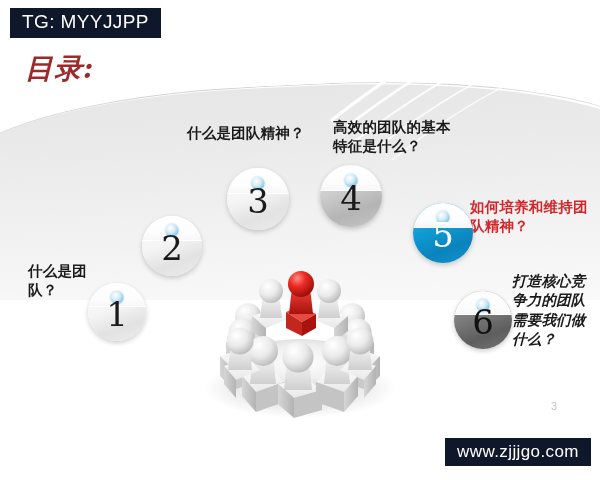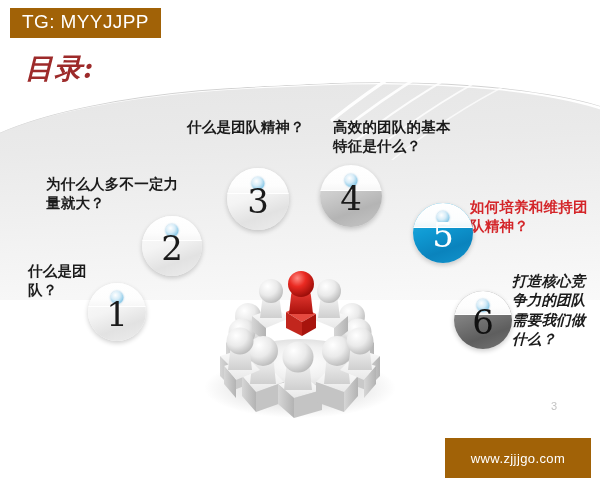--- a/index.html
+++ b/index.html
@@ -29,26 +29,26 @@
     border-top-left-radius:300px 70px;border-top-right-radius:340px 80px;
     transform:rotate(-2.6deg);
     pointer-events:none;
   }
 
   
   .swoosh{position:absolute;right:-10px;top:-30px;width:330px;height:190px;pointer-events:none;}
 
   
   .wm{
-    position:absolute;background:#a16207;color:#ffffff;
+    position:absolute;background:#0f172a;color:#ffffff;
     display:flex;align-items:center;justify-content:center;
     letter-spacing:.4px;white-space:nowrap;
   }
   #wm-top{left:10px;top:8px;padding:3px 12px 5px 12px;font-size:19px;}
-  #wm-bottom{left:445px;top:438px;width:146px;height:40px;font-size:13px;}
+  #wm-bottom{left:445px;top:438px;width:146px;height:28px;font-size:17px;}
 
   
   #title{
     position:absolute;left:25px;top:50px;
     font-family:"DejaVu Serif","Liberation Serif",serif;
     font-size:28px;font-weight:bold;font-style:italic;color:#9d2a2a;
     letter-spacing:1px;
   }
 
   
@@ -242,23 +242,22 @@
         <path d="M34 128 L58 120 L70 132 L46 142 Z" fill="url(#gBlockTop)"></path>
         <path d="M34 128 L46 142 L46 160 L34 146 Z" fill="url(#gBlockSide)"></path>
         <path d="M40 114 C40 104 60 104 60 114 L62 132 L38 132 Z" fill="url(#gBody)"></path>
         <circle cx="50" cy="103" r="13.5" fill="url(#gHead)"></circle>
       </g>
     </g>
   </svg>
 
   <div class="label" style="left:28px;top:262px;width:80px;">什么是团队？</div>
 
-  <div class="label" style="left:46px;top:175px;width:138px;">为什么人多不一定力量就大？</div>
-
-  <div class="label" style="left:187px;top:118px;width:120px;">什么是团队精神？</div>
+
+  <div class="label" style="left:187px;top:124px;width:120px;">什么是团队精神？</div>
 
   <div class="label" style="left:333px;top:118px;width:124px;">高效的团队的基本特征是什么？</div>
 
   <div class="label red" style="left:470px;top:186px;width:120px;">如何培养和维持团队精神？</div>
 
   <div class="label" style="left:512px;top:272px;width:78px;font-style:italic;">打造核心竞争力的团队需要我们做什么？</div>
 
   <div class="bubble b-light" style="left:88px;top:283px;width:58px;height:58px;">
     <span class="cap"></span>
     <span class="dot"></span>

